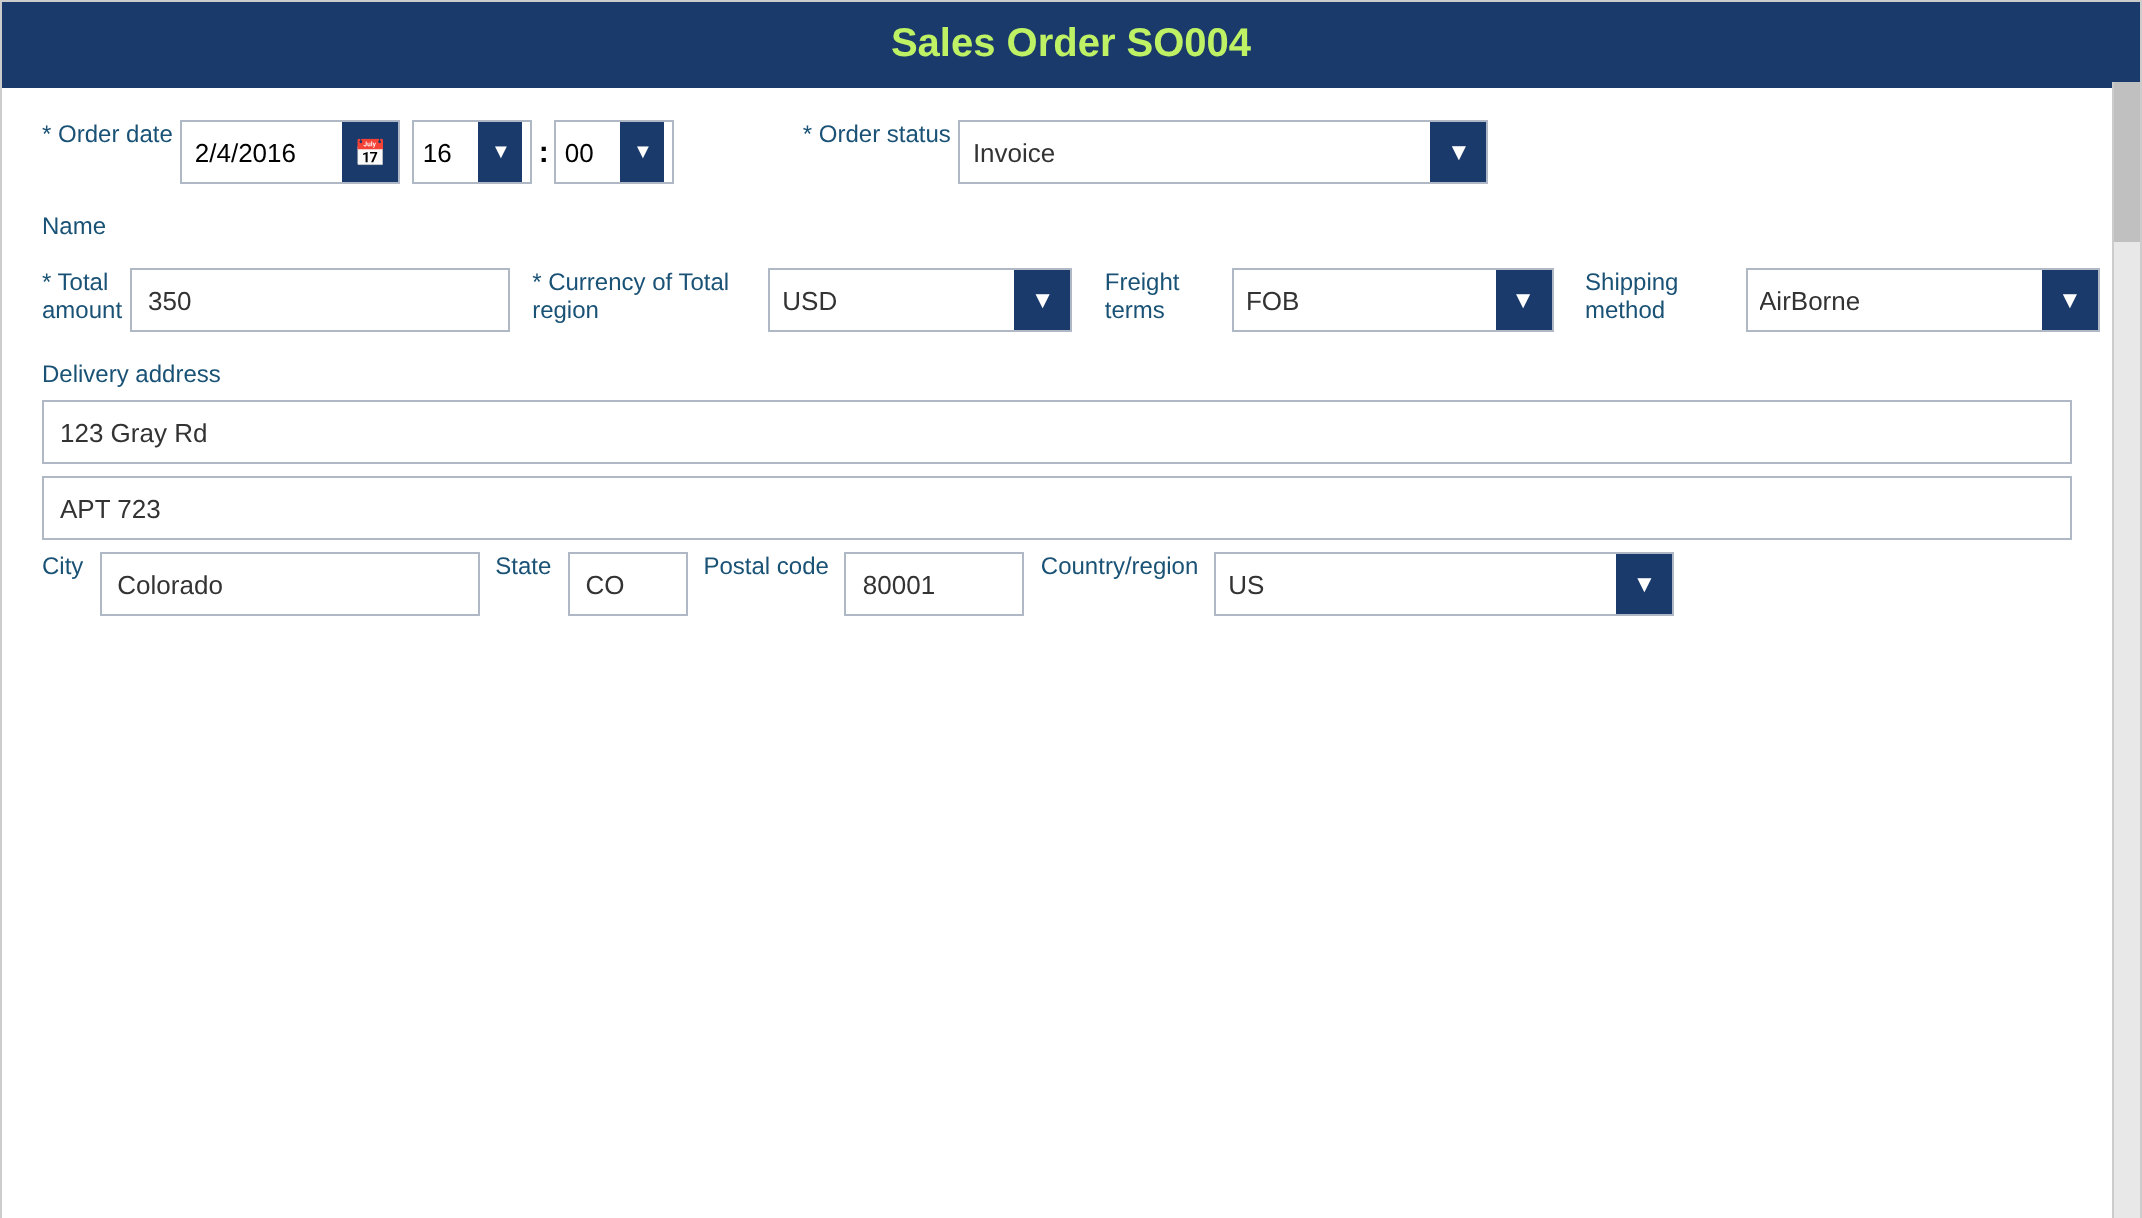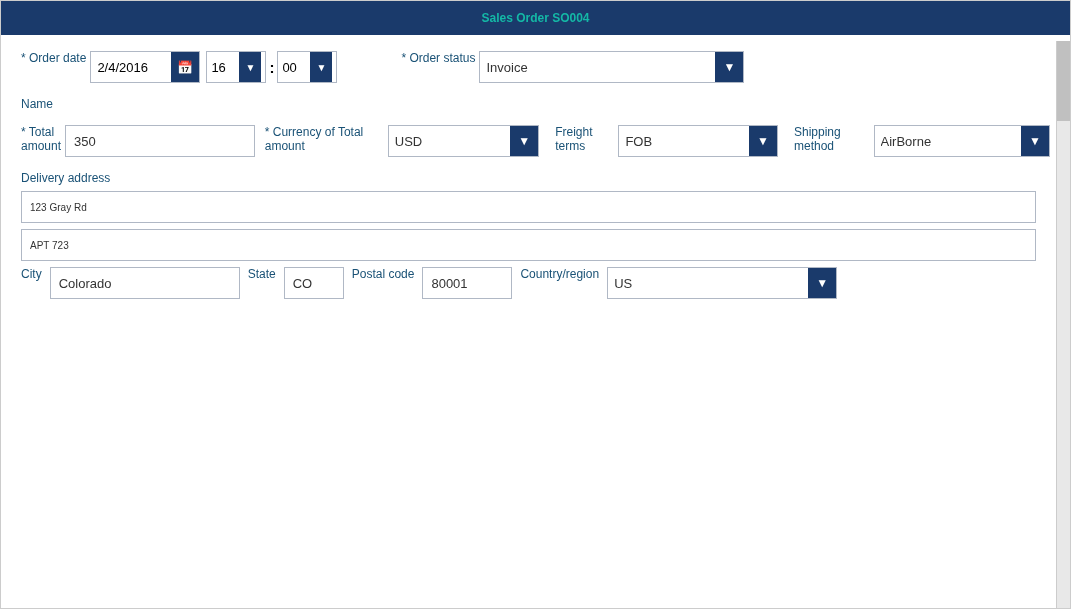--- a/index.html
+++ b/index.html
@@ -2,24 +2,24 @@
 <html><head>
   <meta charset="utf-8">
   <style>
     * { box-sizing: border-box; margin: 0; padding: 0; }
     body { font-family: Arial, sans-serif; font-size: 13px; background: #f0f0f0; }
 
     .window { width: 1071px; min-height: 609px; background: #fff; border: 1px solid #ccc; position: relative; overflow: hidden; }
 
     .title-bar {
       background: #1a3a6b;
-      color: #14b8a6;
+      color: #bef264;
       text-align: center;
       padding: 10px 0;
-      font-size: 12px;
+      font-size: 20px;
       font-weight: bold;
     }
 
     .content {
       padding: 16px 20px;
       overflow-y: auto;
       height: calc(609px - 40px);
     }
 
     .scrollbar {
@@ -148,21 +148,21 @@
       font-size: 12px;
       color: #1a5276;
       margin-bottom: 6px;
       margin-top: 4px;
     }
 
     .full-width-input {
       width: 100%;
       border: 1px solid #b0b8c5;
       padding: 6px 8px;
-      font-size: 10px;
+      font-size: 13px;
       height: 32px;
       outline: none;
       color: #333;
     }
 
     .delivery-section { margin-bottom: 10px; }
     .delivery-row { margin-bottom: 6px; }
 
     .city-row {
       display: flex;
@@ -234,21 +234,21 @@
     </div>
 
     <div class="row" style="margin-bottom:14px;">
 
       <div class="field-group" style="min-width:190px;">
         <div class="field-label required">Total amount</div>
         <input type="text" class="text-input" style="width: 190px;" value="350">
       </div>
 
       <div class="field-group" style="min-width:180px;">
-        <div class="field-label required">Currency of Total amount</div>
+        <div class="field-label required">Currency of Total region</div>
         <div class="select-wrapper" style="width:180px;">
           <select style="width:152px;">
             <option>USD</option>
             <option>EUR</option>
             <option>GBP</option>
             <option>CAD</option>
           </select>
           <div class="select-arrow">▼</div>
         </div>
       </div>

